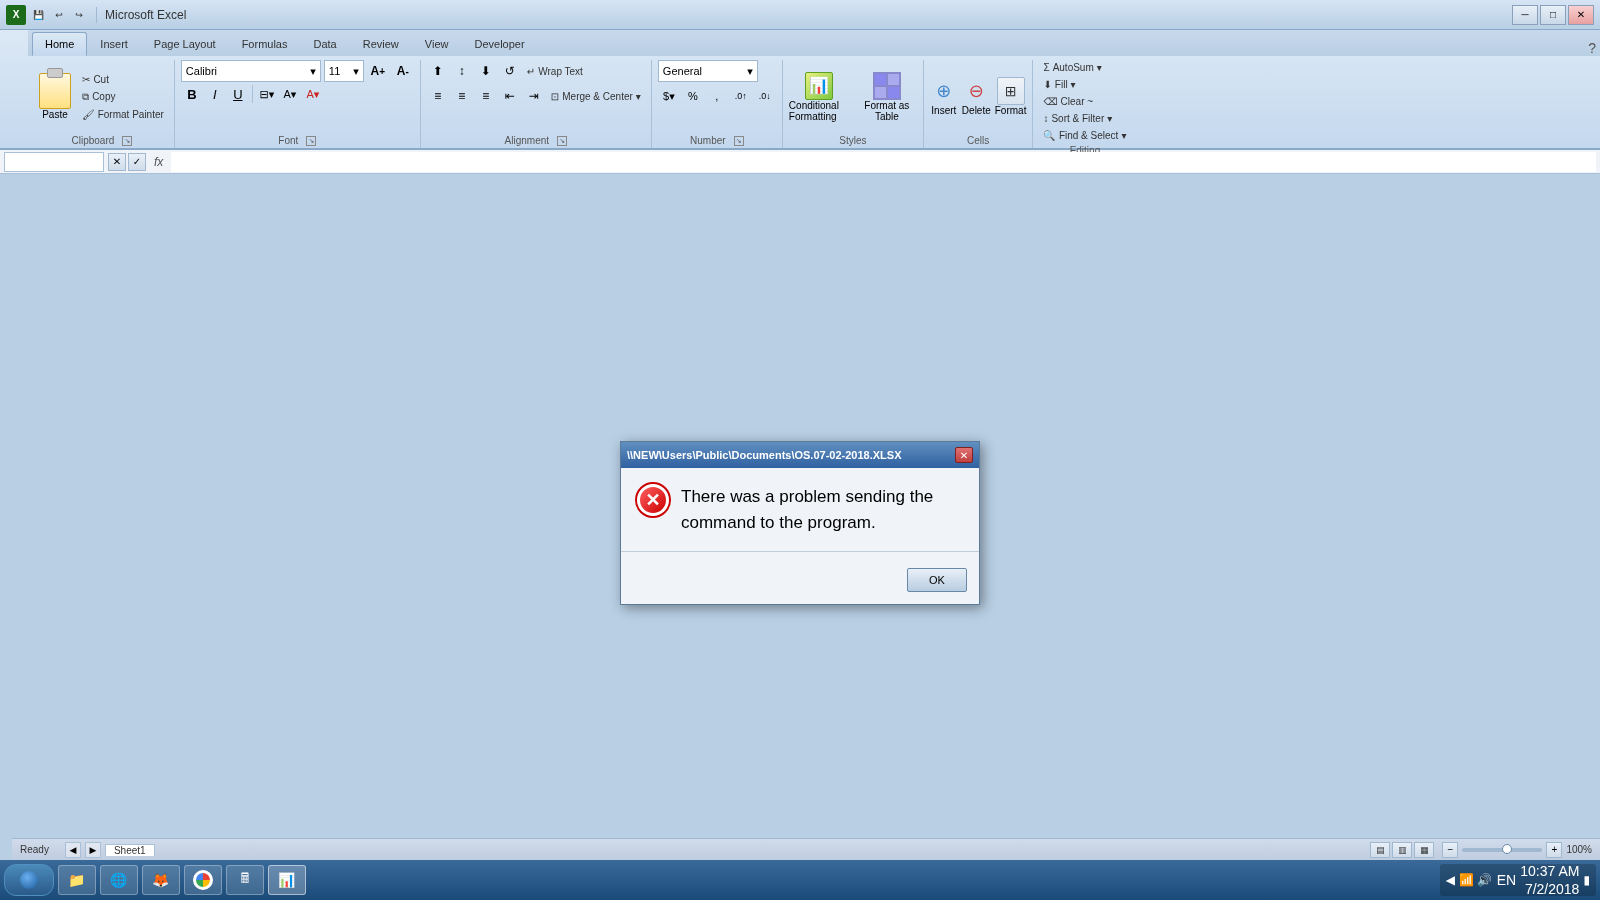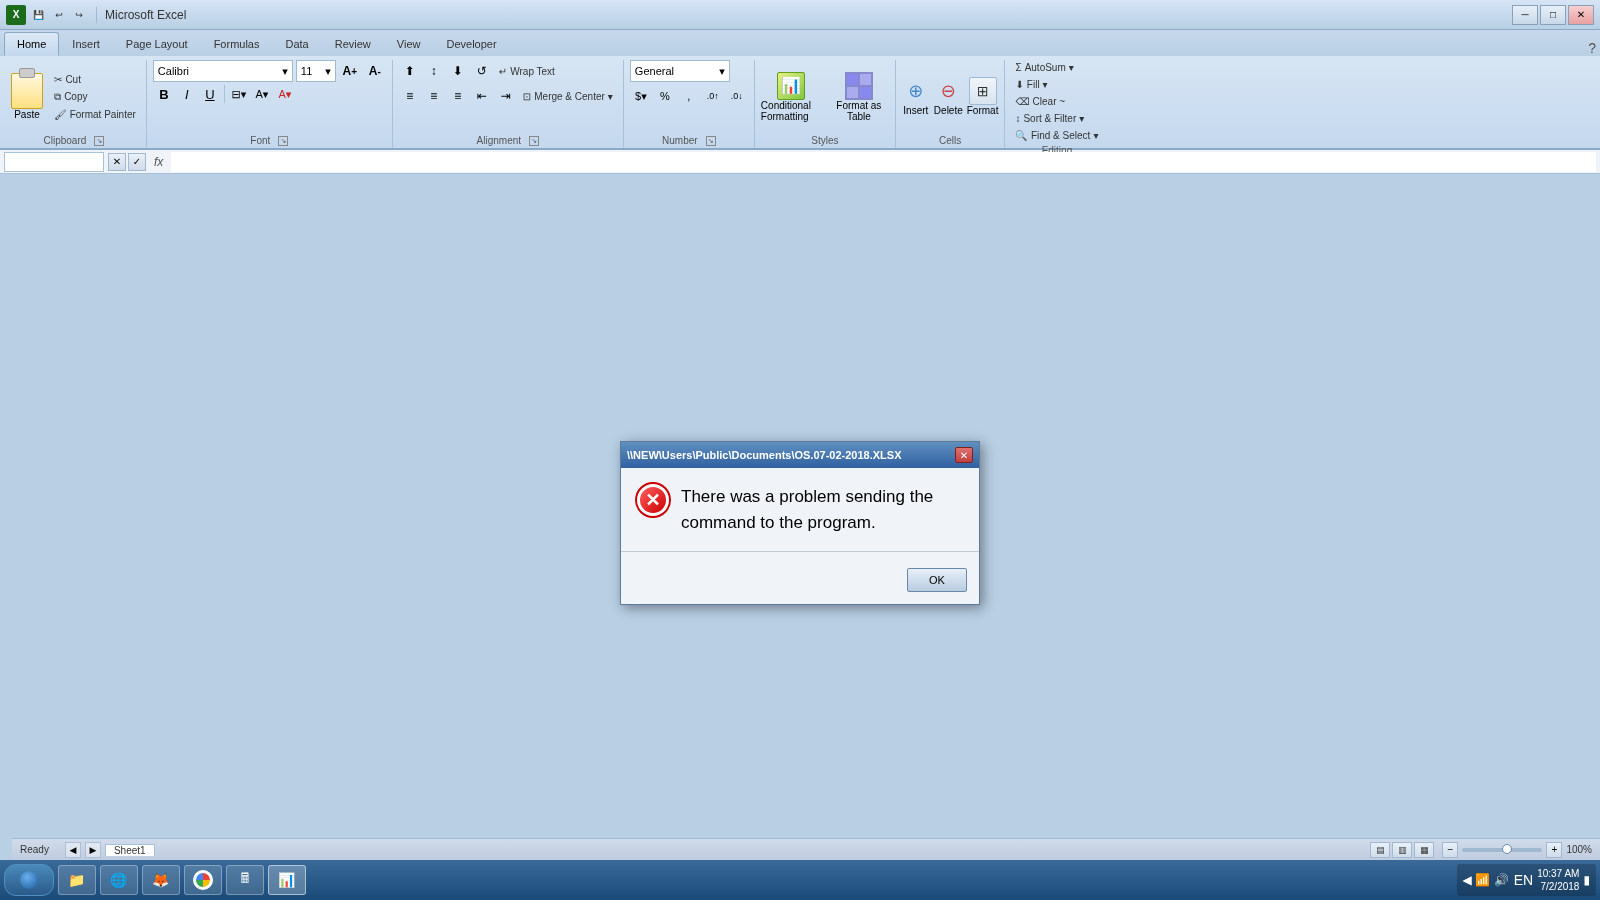--- a/index.html
+++ b/index.html
@@ -76,20 +76,21 @@
       display: flex;
       align-items: center;
       justify-content: center;
     }
     .win-btn.close-btn { background: linear-gradient(to bottom, #f8d0d0, #e8a0a0); }
 
     
     .ribbon {
       background: linear-gradient(to bottom, #dce9f5, #c4d8ee);
       border-bottom: 2px solid #8aa8c8;
+      padding-left: 28px;
     }
     .ribbon-tabs {
       display: flex;
       align-items: flex-end;
       padding: 0 4px;
       background: linear-gradient(to bottom, #c8d8ec, #b8cfe4);
       height: 26px;
     }
     .ribbon-tab {
       padding: 4px 12px;
@@ -425,21 +426,21 @@
       gap: 4px;
       padding: 0 6px;
       height: 32px;
       background: rgba(0,0,0,0.2);
       border-radius: 3px;
     }
     .clock {
       display: flex;
       flex-direction: column;
       align-items: flex-end;
-      font-size: 10px;
+      font-size: 14px;
       color: white;
       line-height: 1.3;
     }
 
     
     .status-bar {
       position: absolute;
       bottom: 40px;
       left: 12px;
       right: 0;

